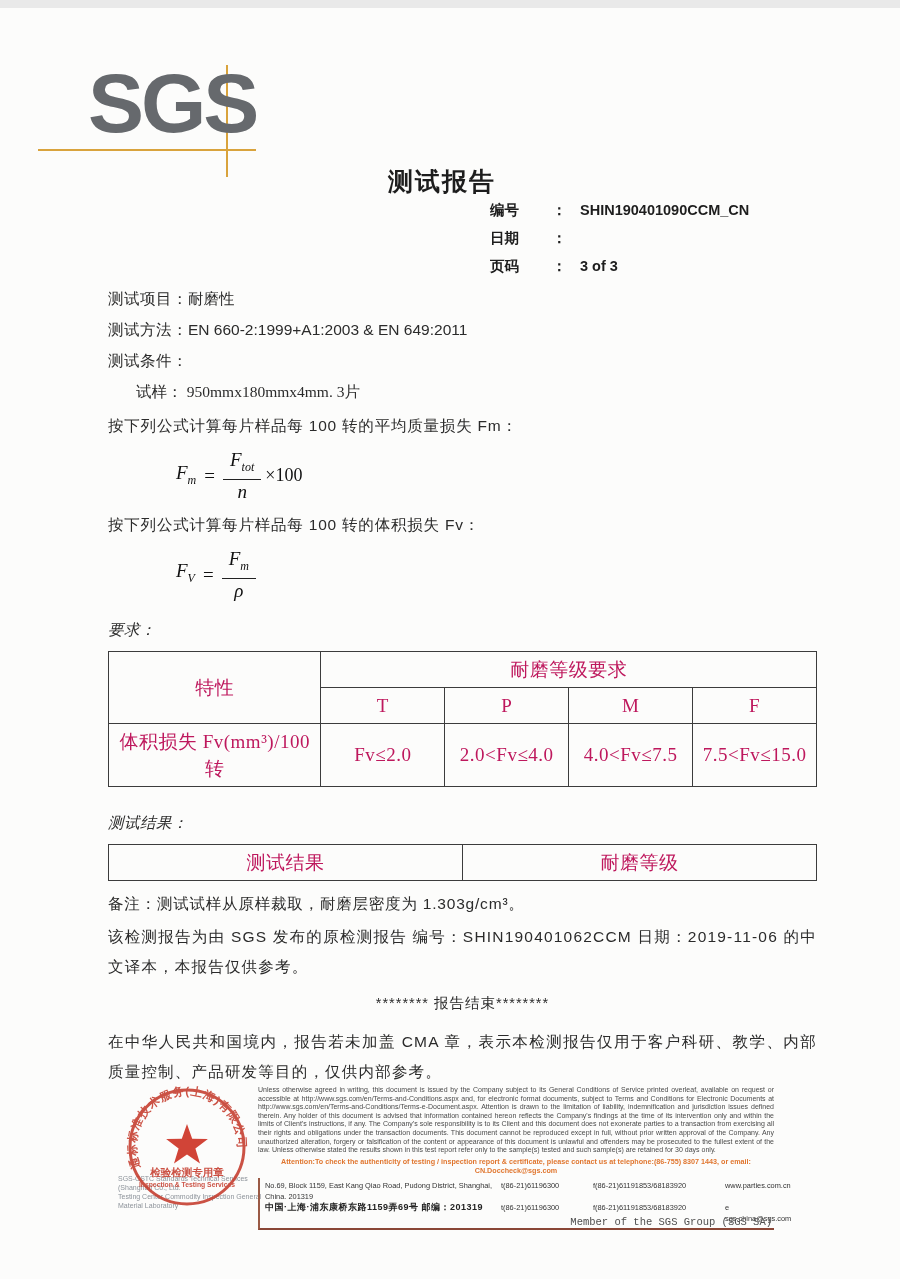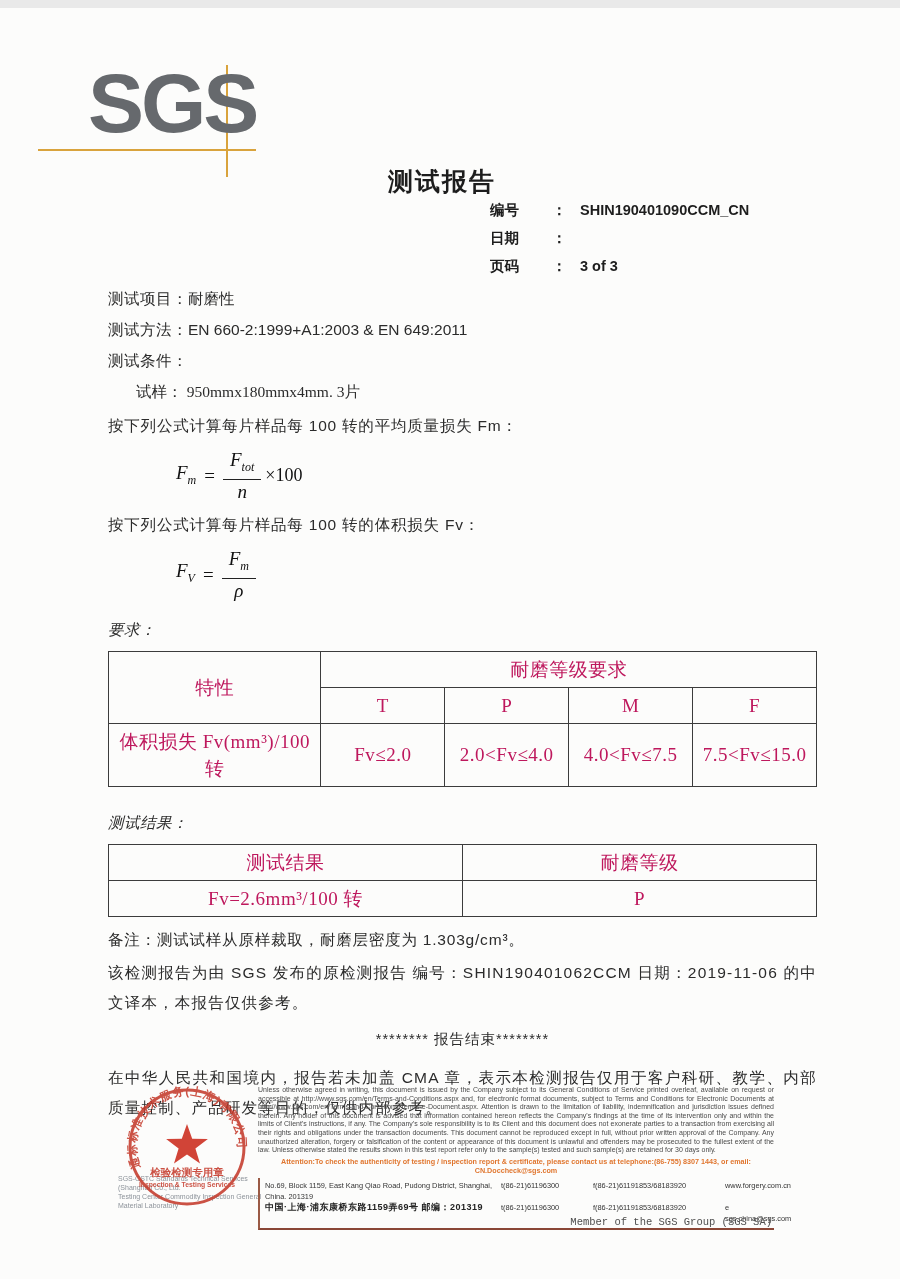--- a/index.html
+++ b/index.html
@@ -166,24 +166,20 @@
     <table class="grid res-table">
       <colgroup>
           <col style="width:50%">
           <col style="width:50%">
         </colgroup>
       <tbody>
           <tr>
         <td>测试结果</td>
         <td>耐磨等级</td>
       </tr>
-      <tr>
-        <td>Fv=2.6mm³/100 转</td>
-        <td>P</td>
-      </tr>
     </tbody>
       </table>
 
     <div class="remark">备注：测试试样从原样裁取，耐磨层密度为 1.303g/cm³。</div>
     <div class="trans-note">该检测报告为由 SGS 发布的原检测报告 编号：SHIN190401062CCM 日期：2019-11-06 的中文译本，本报告仅供参考。</div>
     <div class="end-line">******** 报告结束********</div>
     <div class="cma">在中华人民共和国境内，报告若未加盖 CMA 章，表示本检测报告仅用于客户科研、教学、内部质量控制、产品研发等目的，仅供内部参考。</div>
   </div>
 
   <div class="footer">
@@ -207,21 +203,21 @@
     </svg>
 
     <div class="legal">
       <p class="disc">Unless otherwise agreed in writing, this document is issued by the Company subject to its General Conditions of Service printed overleaf, available on request or accessible at http://www.sgs.com/en/Terms-and-Conditions.aspx and, for electronic format documents, subject to Terms and Conditions for Electronic Documents at http://www.sgs.com/en/Terms-and-Conditions/Terms-e-Document.aspx. Attention is drawn to the limitation of liability, indemnification and jurisdiction issues defined therein. Any holder of this document is advised that information contained hereon reflects the Company's findings at the time of its intervention only and within the limits of Client's instructions, if any. The Company's sole responsibility is to its Client and this document does not exonerate parties to a transaction from exercising all their rights and obligations under the transaction documents. This document cannot be reproduced except in full, without prior written approval of the Company. Any unauthorized alteration, forgery or falsification of the content or appearance of this document is unlawful and offenders may be prosecuted to the fullest extent of the law. Unless otherwise stated the results shown in this test report refer only to the sample(s) tested and such sample(s) are retained for 30 days only.</p>
       <p class="attn">Attention:To check the authenticity of testing / inspection report &amp; certificate, please contact us at telephone:(86-755) 8307 1443, or email: CN.Doccheck@sgs.com</p>
       <div class="addr">
         <div class="r">
           <span>No.69, Block 1159, East Kang Qiao Road, Pudong District, Shanghai, China. 201319</span>
           <span>t(86-21)61196300</span>
           <span>f(86-21)61191853/68183920</span>
-          <span>www.forgery.com.cn</span>
+          <span>www.parties.com.cn</span>
         </div>
         <div class="r">
           <span class="cn">中国·上海·浦东康桥东路1159弄69号  邮编：201319</span>
           <span>t(86-21)61196300</span>
           <span>f(86-21)61191853/68183920</span>
           <span>e  sgs.china@sgs.com</span>
         </div>
       </div>
     </div>
 

